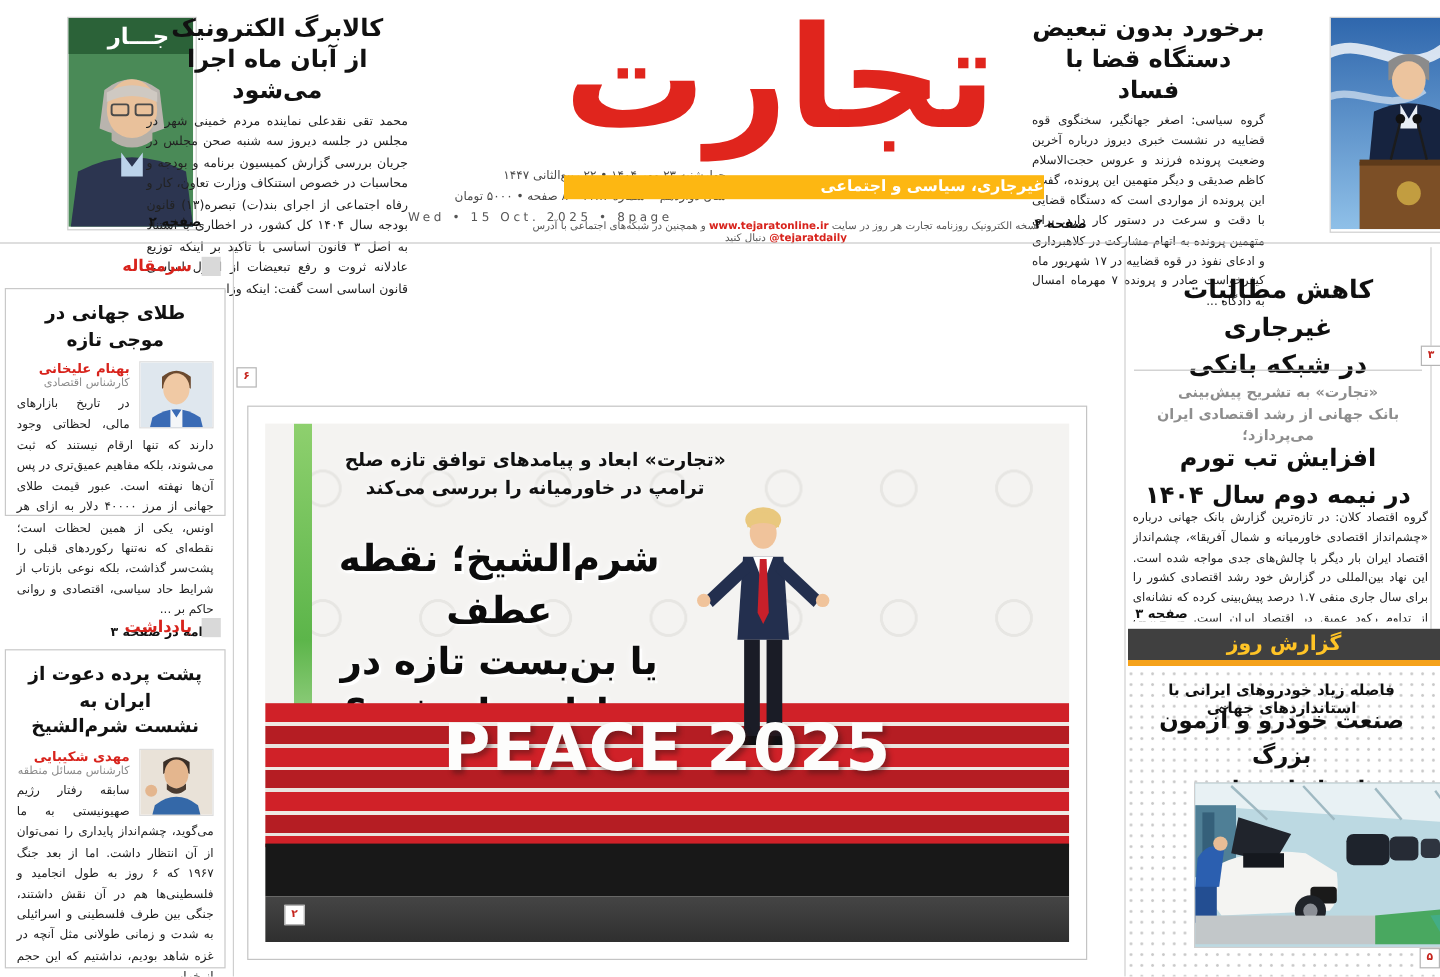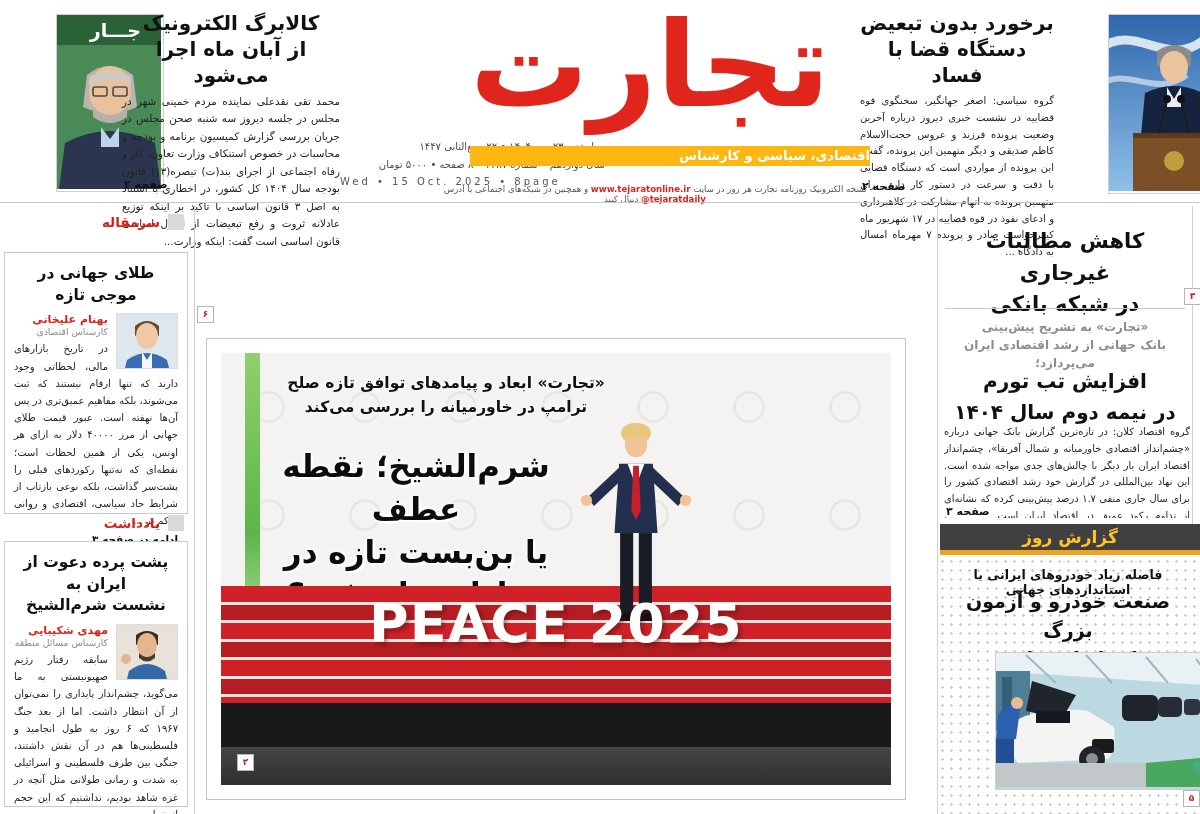--- a/index.html
+++ b/index.html
@@ -94,21 +94,21 @@
         <div>کالابرگ الکترونیک</div>
         <div>از آبان ماه اجرا می‌شود</div>
       </div>
       <div class="art-body jus" style="margin-top:5px;">محمد تقی نقدعلی نماینده مردم خمینی شهر در مجلس در جلسه دیروز سه شنبه صحن مجلس در جریان بررسی گزارش کمیسیون برنامه و بودجه و محاسبات در خصوص استنکاف وزارت تعاون، کار و رفاه اجتماعی از اجرای بند(ت) تبصره(۱۳) قانون بودجه سال ۱۴۰۴ کل کشور، در اخطاری با استناد به اصل ۳ قانون اساسی با تاکید بر اینکه توزیع عادلانه ثروت و رفع تبعیضات از اصول اساسی قانون اساسی است گفت: اینکه وزارت...</div>
     </div>
     <div class="abs page-ref" style="left:118px;top:172px;">صفحه ۲</div>
   </div>
 
   <div class="abs" style="left:340px;top:0;width:530px;height:200px;">
     <div class="abs" id="tagline-band" style="left:130px;top:146px;width:400px;height:20px;">
-      <div id="tagline" class="rtl">اقتصادی، سیاسی و کارشناس</div>
+      <div id="tagline" class="rtl">غیرجاری، سیاسی و اجتماعی</div>
     </div>
     <div class="abs ctr" id="logo" style="left:90px;top:6px;width:440px;">تجارت</div>
     <div class="abs rtl dateline" style="left:0;top:138px;width:265px;">
       <div>چهارشنبه ۲۳ مهر ۱۴۰۴ • ۲۲ ربیع‌الثانی ۱۴۴۷</div>
       <div>سال دوازدهم • شماره ۳۳۸۷ • ۸ صفحه • ۵۰۰۰ تومان</div>
       <div class="date-en" style="direction:ltr;text-align:left;">Wed • 15 Oct. 2025 • 8page</div>
     </div>
     <div class="abs rtl ctr online-strip" style="left:95px;top:184px;width:440px;">
       <span>نسخه الکترونیک روزنامه تجارت هر روز در سایت</span>
       <span class="lnk">www.tejaratonline.ir</span>
@@ -155,21 +155,21 @@
 
   <div class="divider-h" style="left:0;top:202px;width:1200px;"></div>
 
   <div class="divider-v" style="left:194px;top:206px;height:608px;"></div>
 
   <div class="abs" style="left:4px;top:214px;width:182px;height:18px;">
     <div class="abs sec-sq" style="right:2px;top:0;"></div>
     <div class="abs sec-label" style="right:26px;top:0;">سرمقاله</div>
   </div>
 
-  <div class="abs colbox rtl" style="left:4px;top:240px;width:184px;height:262px;margin-top:12px;">
+  <div class="abs colbox rtl" style="left:4px;top:240px;width:184px;height:190px;">
     <div class="ttl">طلای جهانی در موجی تازه</div>
     <svg class="avatar" width="60" height="54" viewBox="0 0 60 54">
       <rect width="60" height="54" fill="#dfe7ee"></rect>
       <path d="M18,12 Q30,2 42,12 L42,22 Q30,14 18,22 Z" fill="#6b4a2f"></path>
       <ellipse cx="30" cy="22" rx="11" ry="13" fill="#f0c9a4"></ellipse>
       <path d="M10,46 Q30,32 50,46 L52,54 L8,54 Z" fill="#3a6bb5"></path>
       <path d="M25,38 L30,46 L35,38 L35,54 L25,54 Z" fill="#f4f6f8"></path>
     </svg>
     <div class="auth">بهنام علیخانی</div>
     <div class="role">کارشناس اقتصادی</div>

